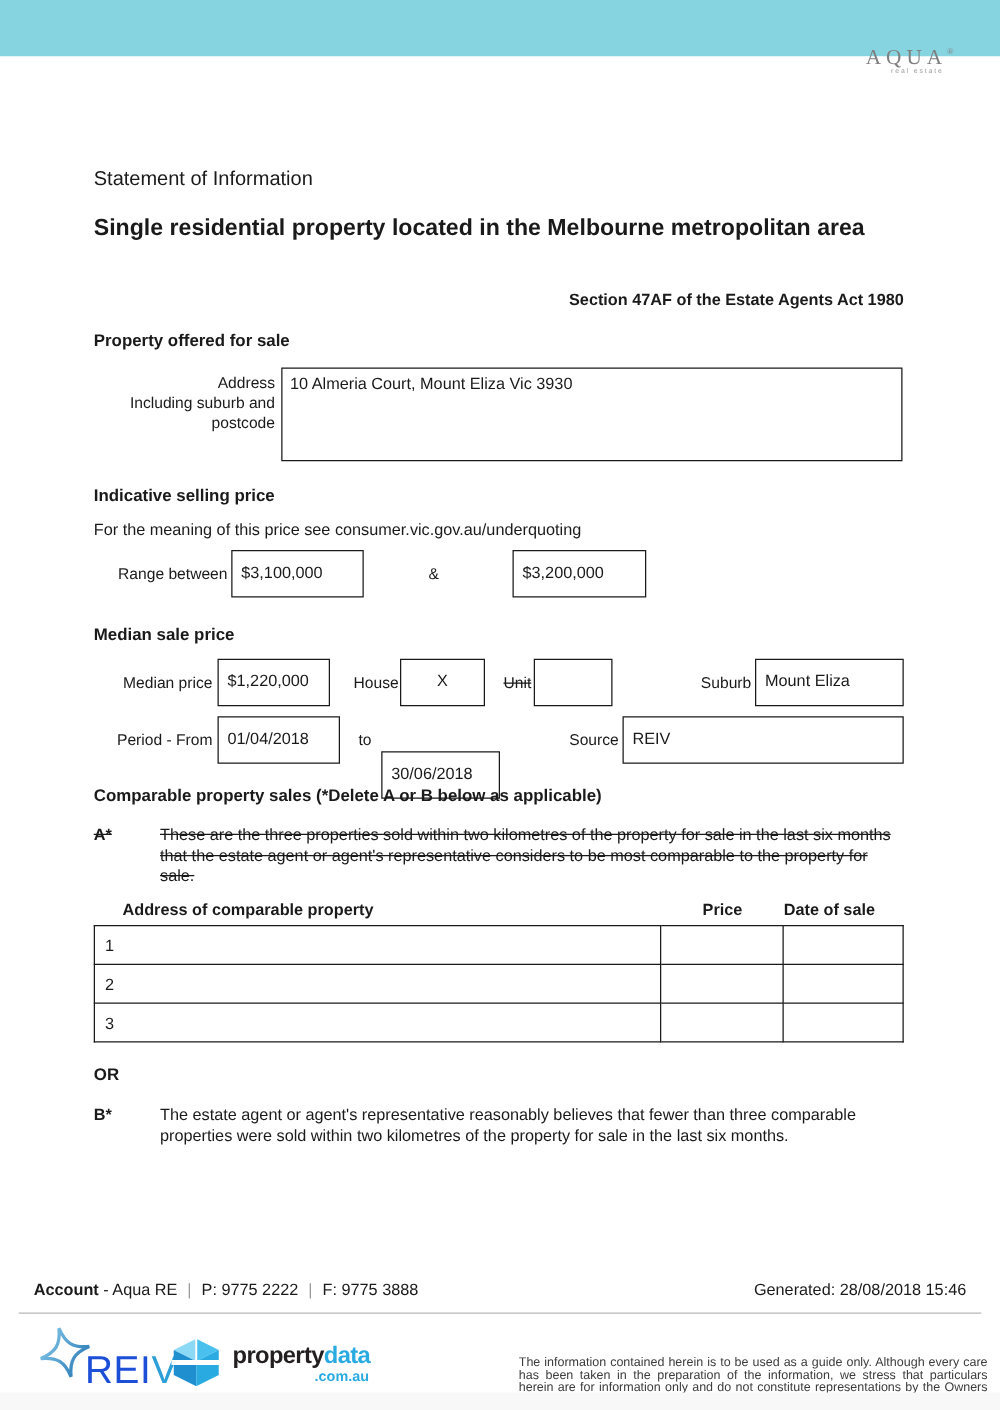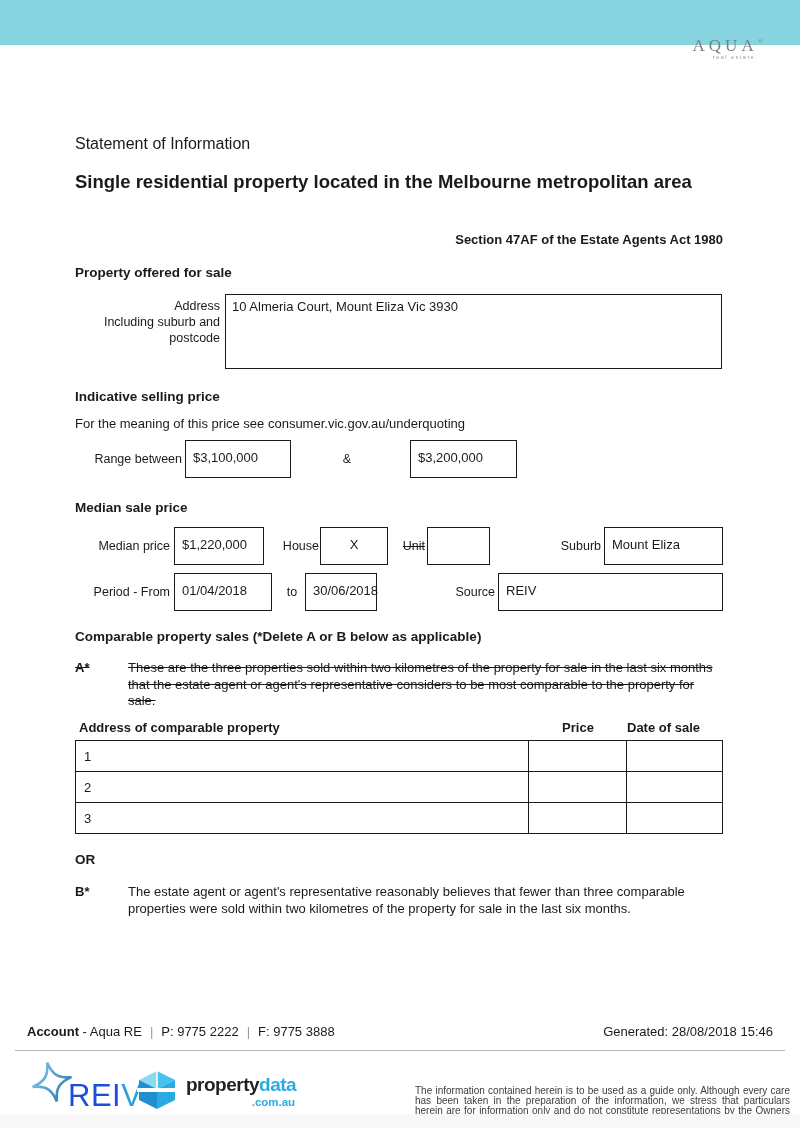--- a/index.html
+++ b/index.html
@@ -56,35 +56,35 @@
   .house-box   { left: 245px; width: 68px; }
   .unit-label  { left: 318px; width: 32px; text-decoration: line-through; }
   .unit-box    { left: 352px; width: 63px; }
   .suburb-label{ left: 460px; width: 66px; }
   .suburb-box  { left: 529px; width: 119px; }
 
   .med-row2 { top: 573px; }
   .pf-label   { left: 0; width: 95px; }
   .pf-box     { left: 99px;  width: 98px; }
   .to-label   { left: 206px; width: 22px; text-align: center !important; }
-  .pt-box     { left: 230px; width: 72px; }
+  .pt-box     { left: 230px; width: 95px; margin-top: 28px; }
   .src-label  { left: 352px; width: 68px; }
   .src-box    { left: 423px; width: 225px; }
 
   
   .opt-row { font-size: 13px; line-height: 16.5px; }
   .optA { top: 660px; }
   .optB { top: 884px; }
   .opt-label { position: absolute; left: 0; top: 0; font-weight: 700; }
   .optA .opt-label { text-decoration: line-through; }
   .opt-text { position: absolute; left: 53px; top: 0; width: 597px; }
   .strike { text-decoration: line-through; }
 
   .tbl-head { top: 720px; height: 16px; font-size: 13px; font-weight: 700; }
-  .th-addr { position: absolute; left: 4px; }
+  .th-addr { position: absolute; left: 23px; }
   .th-price { position: absolute; left: 454px; width: 98px; text-align: center; }
   .th-date  { position: absolute; left: 552px; width: 96px; text-align: left; }
 
   .comp-table { top: 740px; border-collapse: collapse; }
   .comp-table td { border: 1.5px solid #1a1a1a; height: 31px; font-size: 13px; padding: 0 0 0 8px; vertical-align: middle; }
   .comp-table .c-addr  { width: 454px; }
   .comp-table .c-price { width: 98px; }
   .comp-table .c-date  { width: 96px; }
 
   .or-label { top: 852px; font-size: 13.5px; font-weight: 700; }

